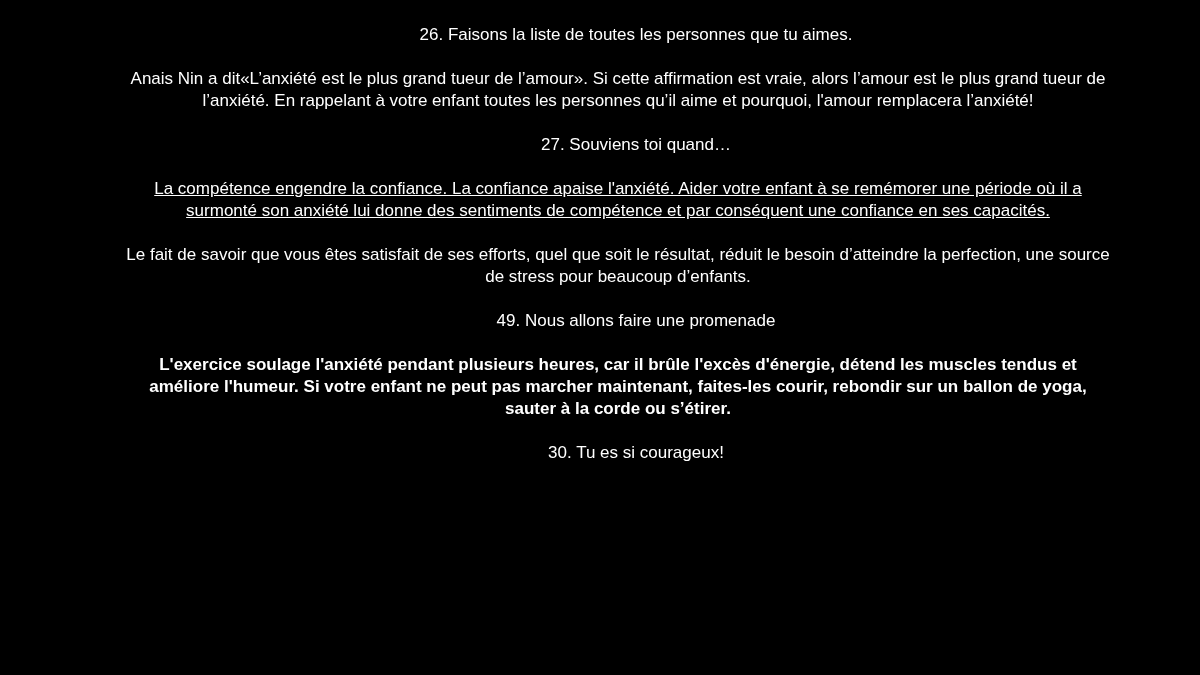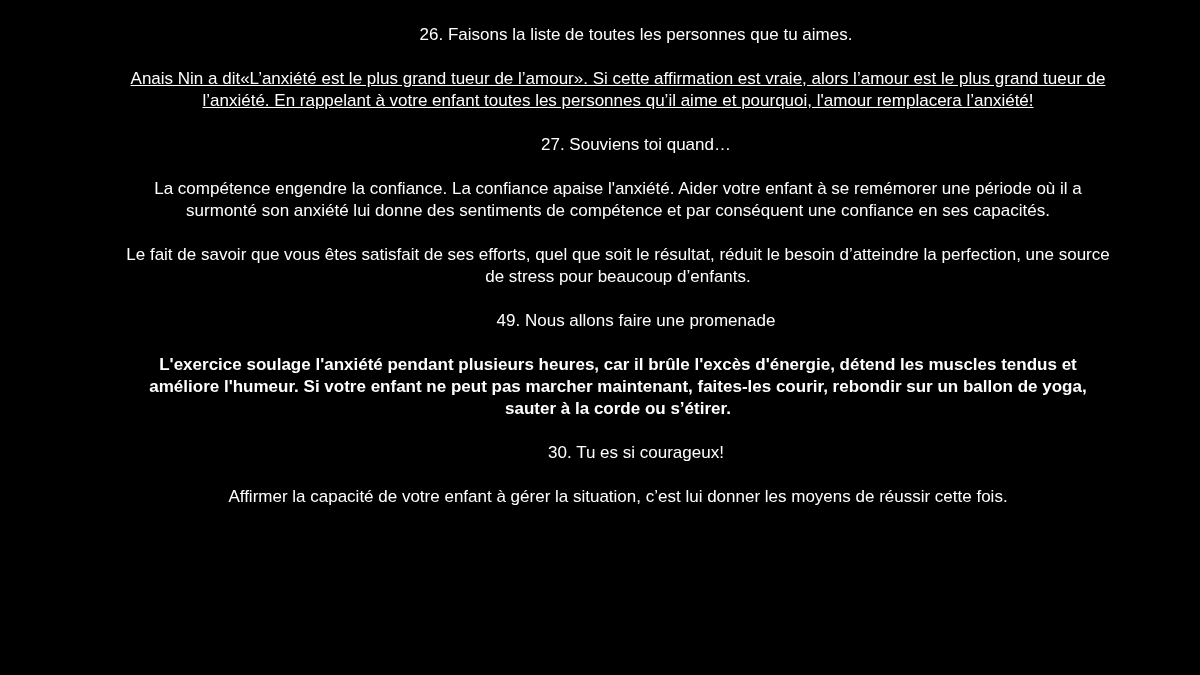--- a/index.html
+++ b/index.html
@@ -23,22 +23,22 @@
       text-align: center;
       font-size: 17px;
       line-height: 22px;
     }
     .block {
       margin: 6px auto 22px auto;
       padding-left: 36px;
     }
     .heading { width: 1200px; }
     .para { width: 1000px; }
-    .para.w1 { width: 985px; text-decoration: underline; }
-    .para.w2 { width: 995px; }
+    .para.w1 { width: 985px; }
+    .para.w2 { width: 995px; text-decoration: underline; }
     .para.w3 { width: 995px; }
     .para.w4 { width: 990px; font-weight: bold; }
     .para.w5 { width: 1000px; }
     .para.w6 { width: 990px; }
   </style>
 </head>
 <body>
 
 <div class="content">
   <div class="block heading">26. Faisons la liste de toutes les personnes que tu aimes.</div>
@@ -46,15 +46,14 @@
 
   <div class="block heading">27. Souviens toi quand…</div>
   <div class="block para w2">La compétence engendre la confiance. La confiance apaise l'anxiété. Aider votre enfant à se remémorer une période où il a surmonté son anxiété lui donne des sentiments de compétence et par conséquent une confiance en ses capacités.</div>
 
   <div class="block para w3">Le fait de savoir que vous êtes satisfait de ses efforts, quel que soit le résultat, réduit le besoin d’atteindre la perfection, une source de stress pour beaucoup d’enfants.</div>
 
   <div class="block heading">49. Nous allons faire une promenade</div>
   <div class="block para w4">L'exercice soulage l'anxiété pendant plusieurs heures, car il brûle l'excès d'énergie, détend les muscles tendus et améliore l'humeur. Si votre enfant ne peut pas marcher maintenant, faites-les courir, rebondir sur un ballon de yoga, sauter à la corde ou s’étirer.</div>
 
   <div class="block heading">30. Tu es si courageux!</div>
-  <div class="block para w5">Affirmer la capacité de votre enfant à gérer la situation, c’est lui donner les moyens de réussir cette fois.</div>
 
 </div>
 
 </body></html>

